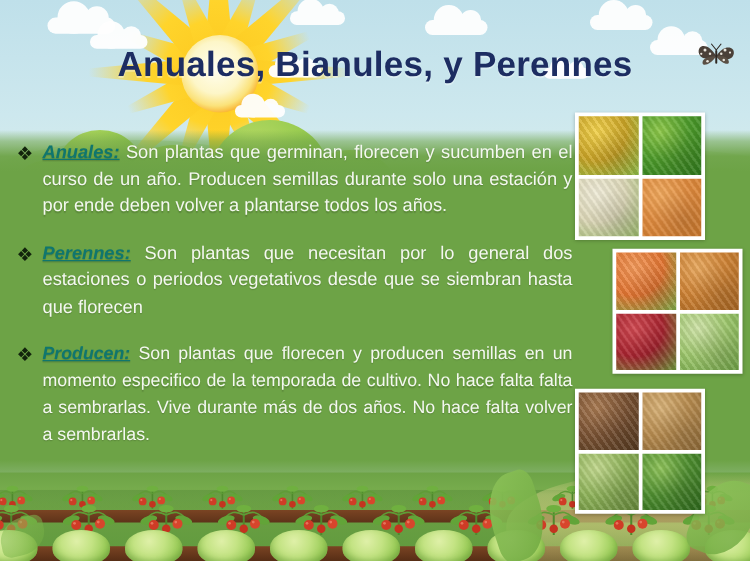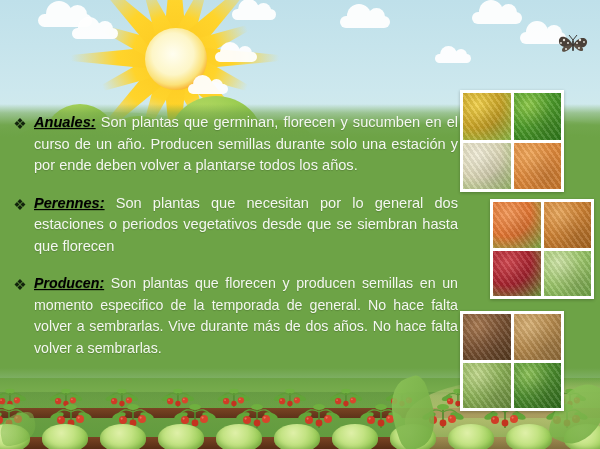--- a/index.html
+++ b/index.html
@@ -143,21 +143,21 @@
     color:#f4f8f0;
     font-size:14.6px;
     line-height:21.5px;
     text-align:justify;
     text-shadow:0 1px 1px rgba(0,0,0,.18);
   }
   .term{
     font-weight:bold;
     font-style:italic;
     text-decoration:underline;
-    color:#000000;
+    color:#0f766e;
     margin-top:26px;
   }
   .bullet-3 .bullet-body{font-size:14.2px;}
 
   
   .photo{
     position:absolute;
     background:#ffffff;
     padding:3px;
     box-sizing:border-box;
@@ -275,41 +275,42 @@
         <circle cx="23" cy="16" r="1"></circle>
       <circle cx="28" cy="10" r=".9"></circle>
         <circle cx="5" cy="11" r=".9"></circle>
     </g>
     <rect x="16.2" y="8" width="1.6" height="11" rx="0.8" fill="#2e2823"></rect>
     <path d="M17 8 L13 3 M17 8 L21 3" stroke="#2e2823" stroke-width="0.9" fill="none"></path>
   </svg>
 
   <div class="panel"></div>
 
+  <div class="title">Anuales, Bianules, y Perennes</div>
 
   <div class="bullets">
 
     <div class="bullet bullet-1">
       <div class="bullet-marker">❖</div>
       <div class="bullet-body">
         <span class="term">Anuales:</span><span> Son plantas que germinan, florecen y sucumben en el curso de un año. Producen semillas durante solo una estación y por ende deben volver a plantarse todos los años.</span>
       </div>
     </div>
 
     <div class="bullet bullet-2">
       <div class="bullet-marker">❖</div>
       <div class="bullet-body">
         <span class="term">Perennes:</span><span> Son plantas que necesitan por lo general dos estaciones o periodos vegetativos desde que se siembran hasta que florecen</span>
       </div>
     </div>
 
     <div class="bullet bullet-3">
       <div class="bullet-marker">❖</div>
       <div class="bullet-body">
-        <span class="term">Producen:</span><span> Son plantas que florecen y producen semillas en un momento especifico de la temporada de general. No hace falta volver a sembrarlas. Vive durante más de dos años. No hace falta volver a sembrarlas.</span>
+        <span class="term">Producen:</span><span> Son plantas que florecen y producen semillas en un momento especifico de la temporada de cultivo. No hace falta falta a sembrarlas. Vive durante más de dos años. No hace falta volver a sembrarlas.</span>
       </div>
     </div>
 
   </div>
 
   <div class="photo ph1" id="photo-0">
       <div class="cell" style="background: radial-gradient(circle at 30% 25%, rgb(242, 210, 78) 0%, rgb(201, 163, 38) 48%, rgb(143, 191, 74) 100%);">
         <div style="position: absolute; inset: 0px; opacity: 0.55; background: repeating-linear-gradient(55deg, rgba(255, 255, 255, 0.2) 0px, rgba(255, 255, 255, 0.2) 2px, rgba(0, 0, 0, 0.12) 2px, rgba(0, 0, 0, 0.12) 5px), radial-gradient(circle at 70% 72%, rgba(0, 0, 0, 0.22) 0%, rgba(0, 0, 0, 0) 55%);"></div>
       </div>
       <div class="cell" style="background: radial-gradient(circle at 30% 25%, rgb(143, 201, 74) 0%, rgb(78, 156, 43) 48%, rgb(47, 122, 28) 100%);">

